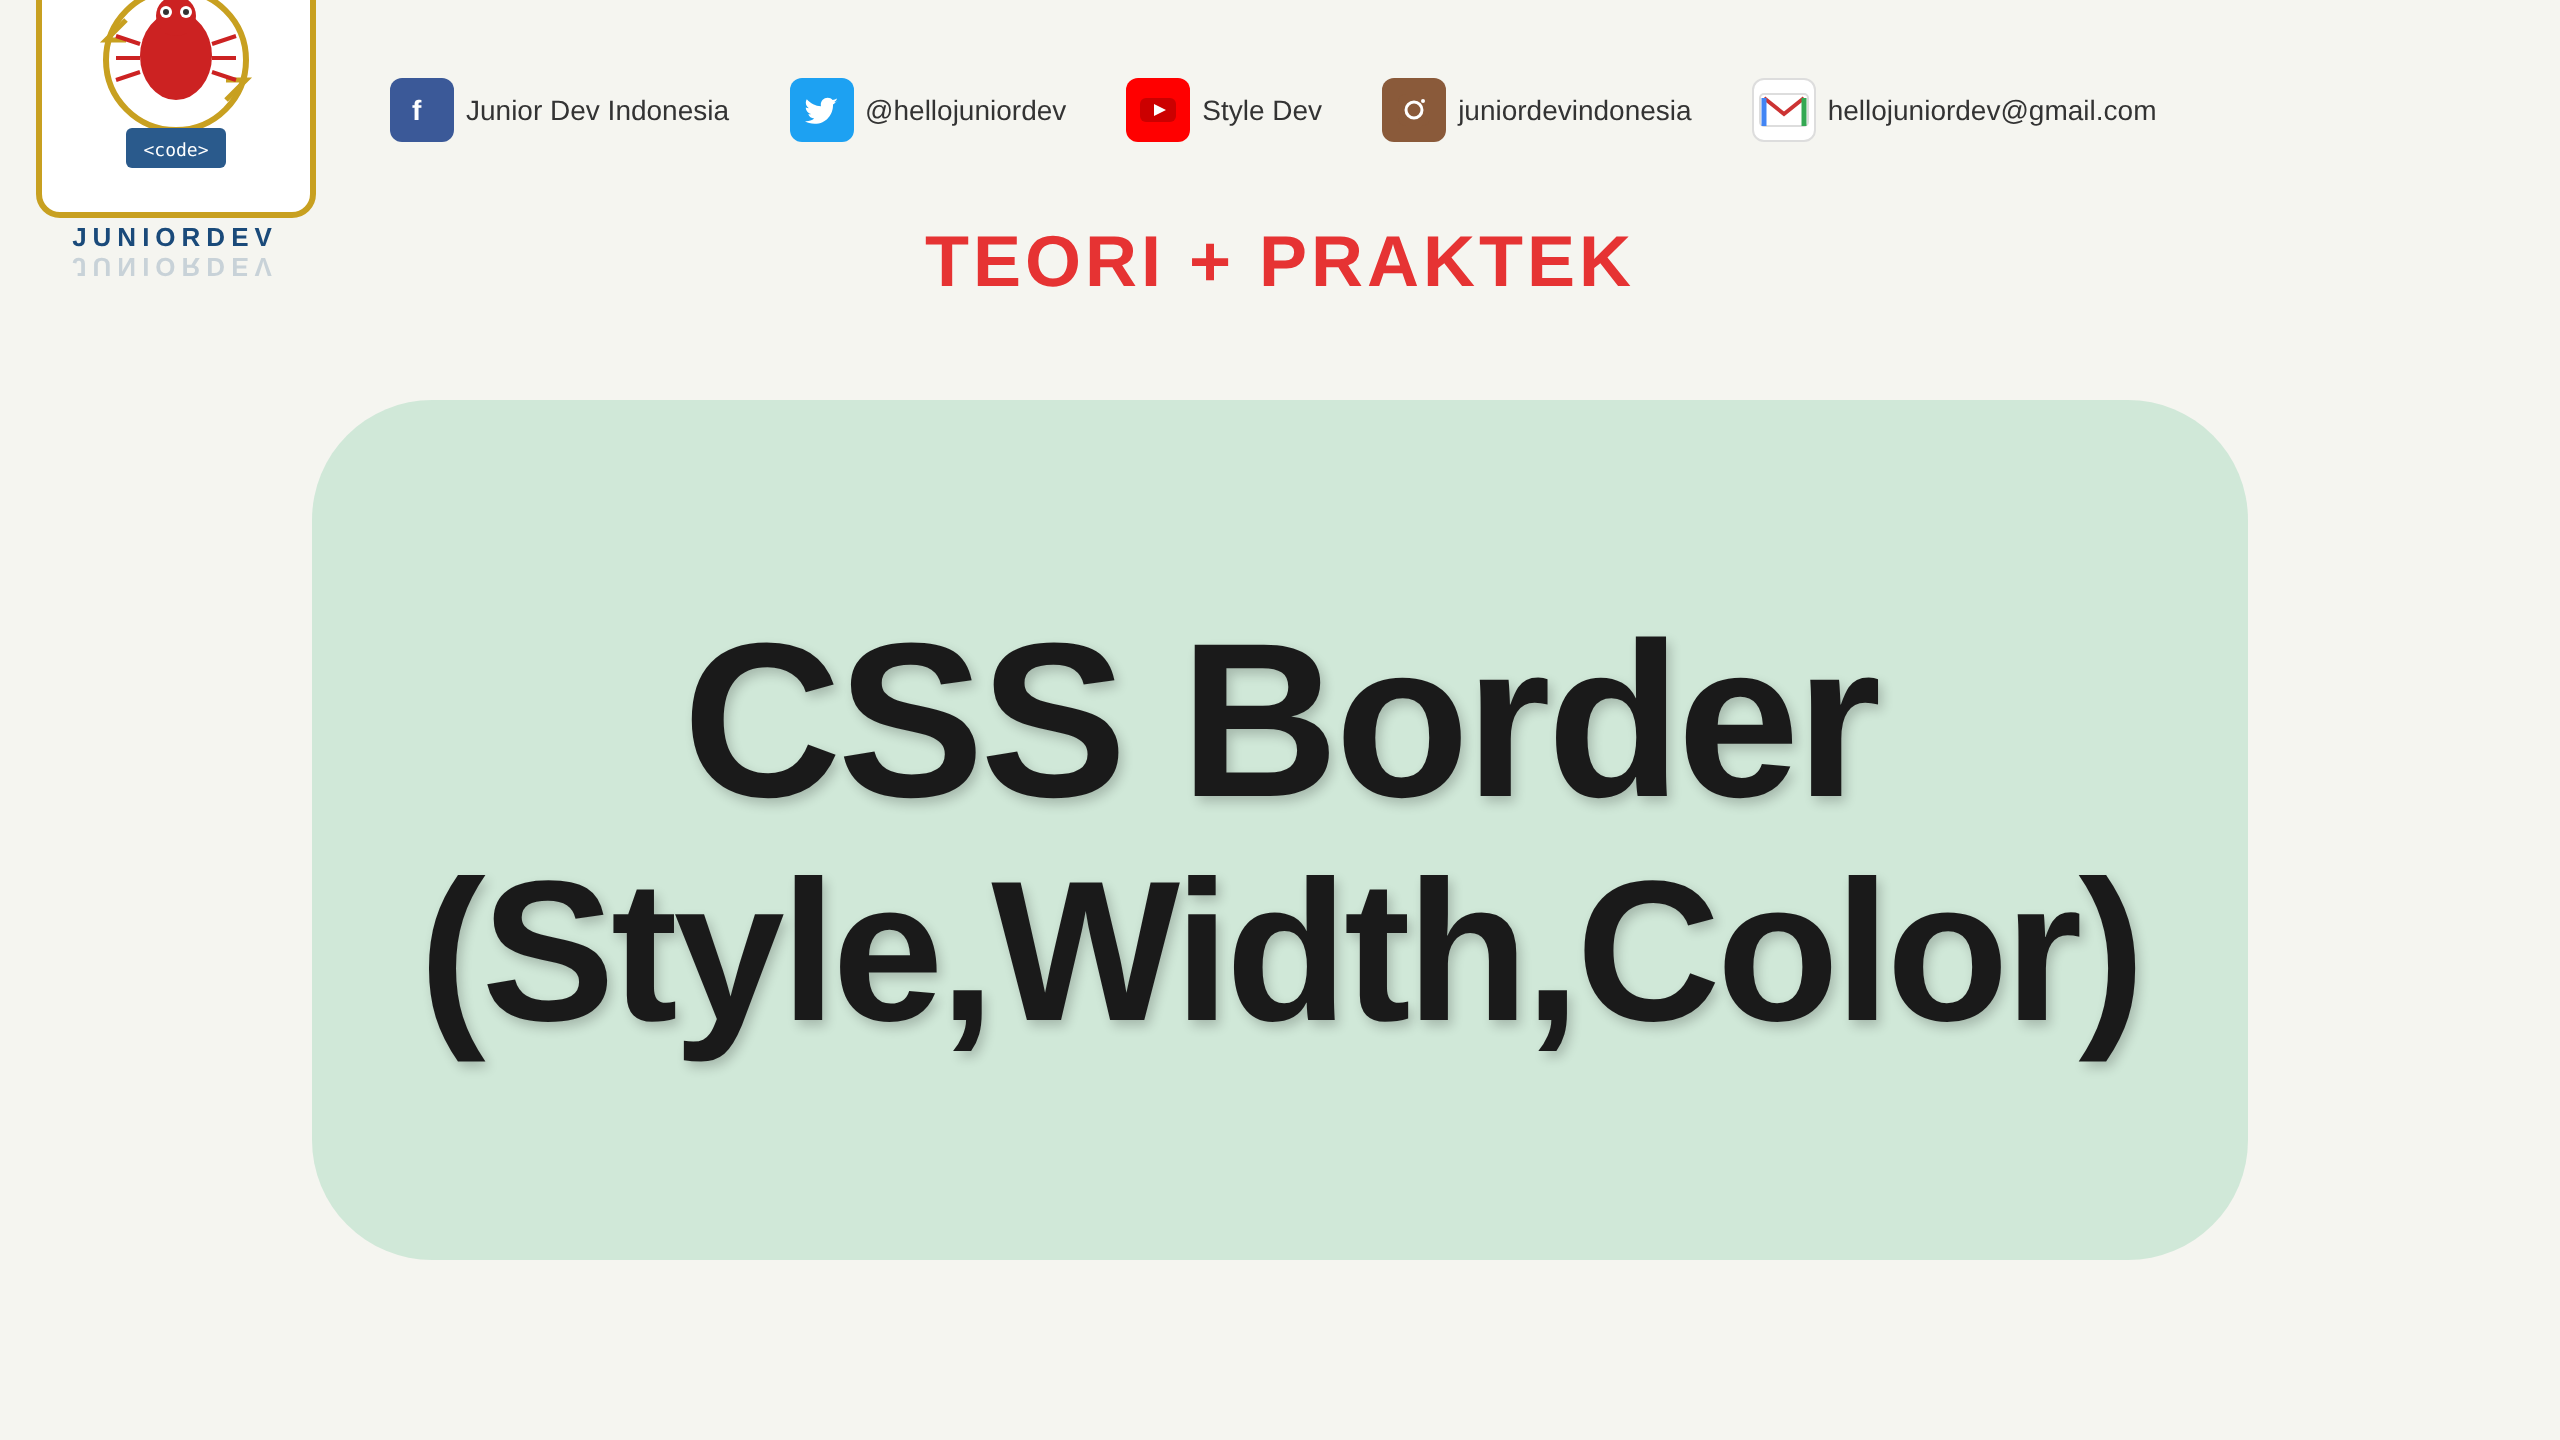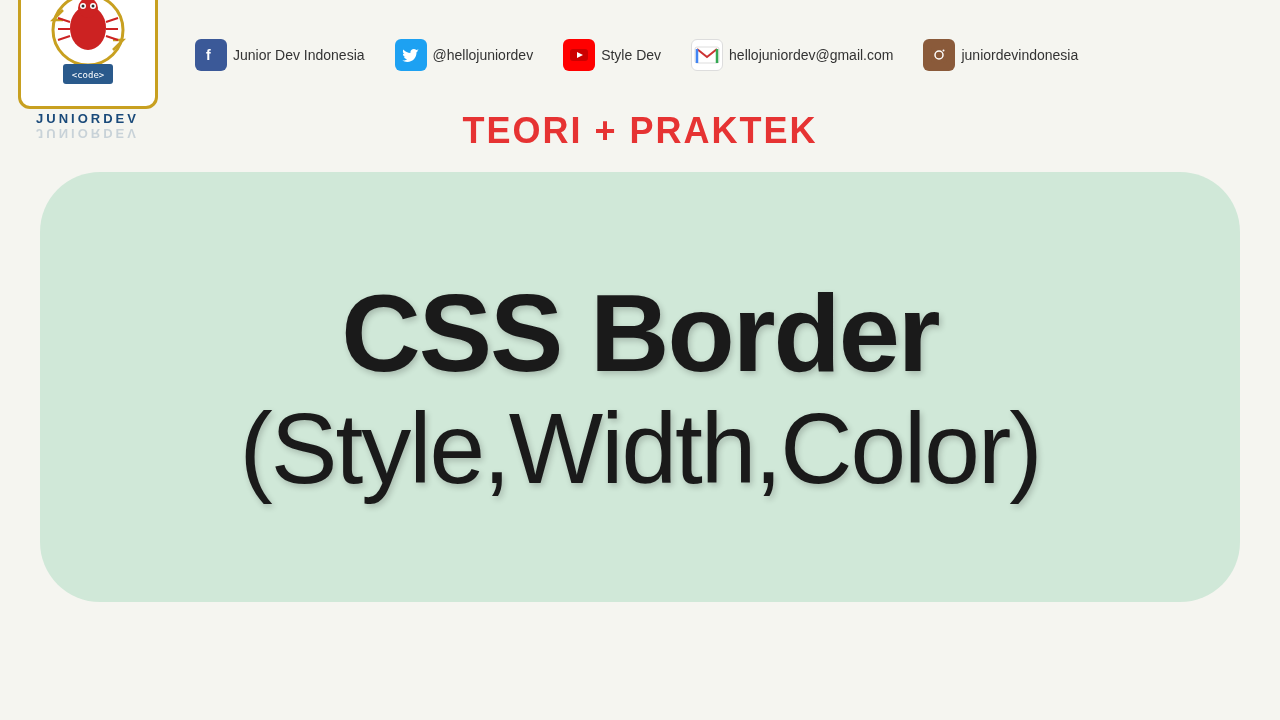--- a/index.html
+++ b/index.html
@@ -84,55 +84,56 @@
       text-align: center;
     }
 
     
     .main-content {
       display: flex;
       flex-direction: column;
       align-items: center;
       padding: 0 20px;
       margin-top: 10px;
+      gap: 28px;
     }
 
     .subtitle {
       font-size: 36px;
       font-weight: bold;
       color: #e63333;
       text-align: center;
       margin-bottom: 20px;
       letter-spacing: 2px;
     }
 
     
     .card {
       background: #d0e8d8;
       border-radius: 60px;
-      width: 1200px;
+      width: 968px;
       height: 430px;
       display: flex;
       flex-direction: column;
       align-items: center;
       justify-content: center;
     }
 
     .card-title-line1 {
       font-size: 110px;
       font-weight: 900;
       color: #1a1a1a;
       letter-spacing: -2px;
       line-height: 1.1;
       text-shadow: 2px 3px 6px rgba(0,0,0,0.2);
     }
 
     .card-title-line2 {
       font-size: 100px;
-      font-weight: 400;
+      font-weight: 700;
       color: #1a1a1a;
       letter-spacing: -2px;
       line-height: 1.1;
       text-shadow: 2px 3px 6px rgba(0,0,0,0.2);
     }
 
     .brand-name {
       font-size: 13px;
       font-weight: bold;
       color: #1a4a7a;
@@ -217,40 +218,40 @@
       <div class="social-icon youtube-icon">
         <svg width="20" height="20" viewBox="0 0 20 20">
           <rect x="1" y="4" width="18" height="12" rx="3" fill="#cc0000"></rect>
           <polygon points="8,7 14,10 8,13" fill="white"></polygon>
         </svg>
       </div>
       <span class="social-label">Style Dev</span>
     </div>
 
     <div class="social-item">
+      <div class="social-icon instagram-icon">
+        <svg width="20" height="20" viewBox="0 0 20 20">
+          <rect x="2" y="2" width="16" height="16" rx="4" fill="#8a5a3a"></rect>
+          <circle cx="10" cy="10" r="4" fill="none" stroke="white" stroke-width="1.5"></circle>
+          <circle cx="14.5" cy="5.5" r="1" fill="white"></circle>
+        </svg>
+      </div>
+      <span class="social-label">juniordevindonesia</span>
+    </div>
+
+    <div class="social-item">
       <div class="social-icon gmail-icon">
         <svg width="28" height="28" viewBox="0 0 28 28">
           <rect x="2" y="6" width="24" height="16" rx="2" fill="white" stroke="#ddd" stroke-width="1"></rect>
           <path d="M4 8 L14 16 L24 8" fill="none" stroke="#cc3333" stroke-width="2"></path>
           <path d="M4 8 L4 22" fill="none" stroke="#4285f4" stroke-width="2.5"></path>
           <path d="M24 8 L24 22" fill="none" stroke="#34a853" stroke-width="2.5"></path>
         </svg>
       </div>
       <span class="social-label">hellojuniordev@gmail.com</span>
-    </div>
-
-    <div class="social-item">
-      <div class="social-icon instagram-icon">
-        <svg width="20" height="20" viewBox="0 0 20 20">
-          <rect x="2" y="2" width="16" height="16" rx="4" fill="#8a5a3a"></rect>
-          <circle cx="10" cy="10" r="4" fill="none" stroke="white" stroke-width="1.5"></circle>
-          <circle cx="14.5" cy="5.5" r="1" fill="white"></circle>
-        </svg>
-      </div>
-      <span class="social-label">juniordevindonesia</span>
     </div>
 
   </div>
 </div>
 
 <div class="main-content">
   <div class="subtitle">TEORI + PRAKTEK</div>
   <div class="card">
     <div class="card-title-line1">CSS Border</div>
     <div class="card-title-line2">(Style,Width,Color)</div>

